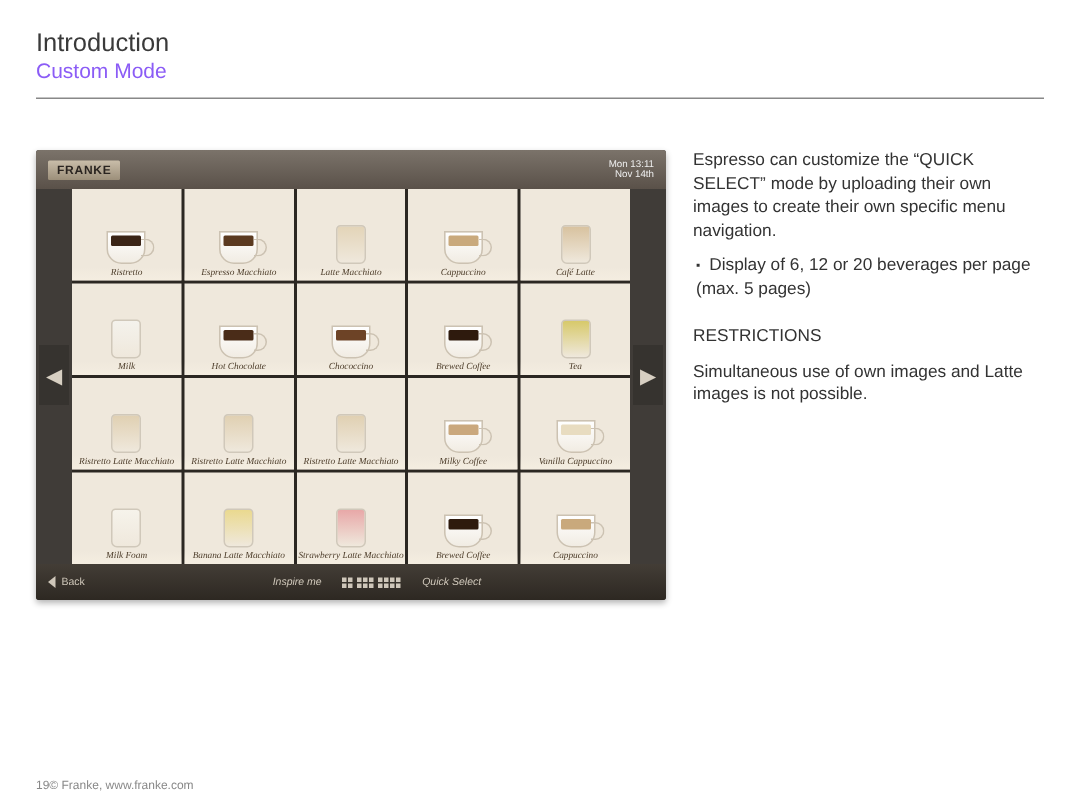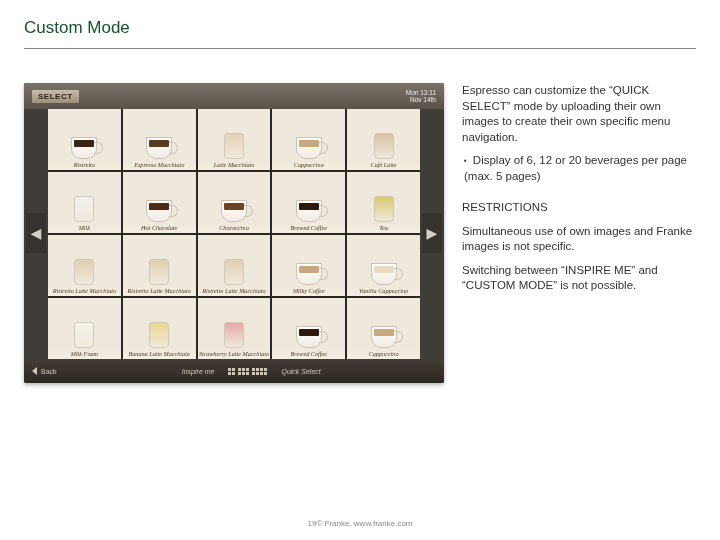--- a/index.html
+++ b/index.html
@@ -8,21 +8,21 @@
     height: 540px;
     background: #fff;
     font-family: Arial, Helvetica, sans-serif;
     position: relative;
     color: #333;
   }
   .slide {
     padding: 18px 24px;
   }
   .title { font-size: 17px; color: #3a3a3a; line-height: 1.25; }
-  .subtitle { font-size: 17px; color: #14532d; }
+  .subtitle { font-size: 14px; color: #8b5cf6; }
   .hr { border: none; border-top: 1px solid #888; margin-top: 10px; }
   .content {
     display: flex;
     margin-top: 34px;
     gap: 18px;
   }
   
   .screen {
     width: 420px;
     height: 300px;
@@ -141,35 +141,36 @@
 
   
   .copy { flex:1; font-size: 11.5px; line-height: 1.35; color:#333; }
   .copy p { margin-bottom: 8px; }
   .copy ul { list-style: none; margin: 8px 0 16px 2px; }
   .copy li::before { content:"▪"; font-size:8px; margin-right:6px; position:relative; top:-1px; }
   .copy .restr-h { font-weight: normal; margin-top: 4px; }
 
   .footer {
     position:absolute; bottom: 12px; left:24px; right:24px;
-    display:flex; justify-content:center;
+    display:flex; justify-content:flex-start;
     font-size: 8px; color:#888;
   }
 </style>
 </head>
 <body>
 
 <div class="slide">
+  <div class="title">Introduction</div>
   <div class="subtitle">Custom Mode</div>
   <hr class="hr">
 
   <div class="content">
     <div class="screen">
       <div class="screen-top">
-        <span class="brand">SELECT</span>
+        <span class="brand">FRANKE</span>
         <span class="clock">
           <div>Mon 13:11</div>
           <div>Nov 14th</div>
         </span>
       </div>
       <div class="dots">
           <i></i>
           <i class="on"></i>
           <i></i>
           <i></i>
@@ -296,22 +297,21 @@
         </span>
       </div>
     </div>
 
     <div class="copy">
       <p>Espresso can customize the “QUICK SELECT” mode by uploading their own images to create their own specific menu navigation.</p>
       <ul>
           <li>Display of 6, 12 or 20 beverages per page (max. 5 pages)</li>
         </ul>
       <p class="restr-h">RESTRICTIONS</p>
-      <p>Simultaneous use of own images and Franke images is not specific.</p>
-      <p>Switching between “INSPIRE ME” and “CUSTOM MODE” is not possible.</p>
+      <p>Simultaneous use of own images and Latte images is not possible.</p>
     </div>
   </div>
 </div>
 
 <div class="footer">
   <span>19</span>
   <span>© Franke, www.franke.com</span>
 </div>
 
 </body></html>

